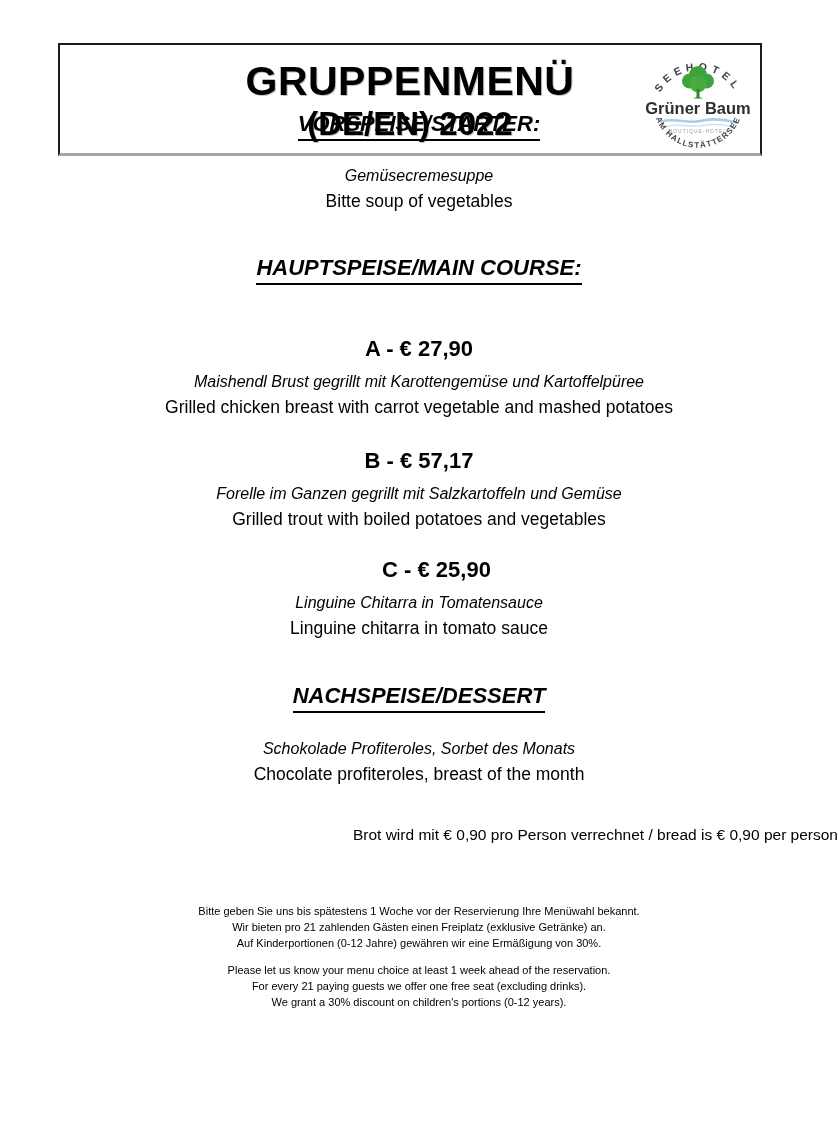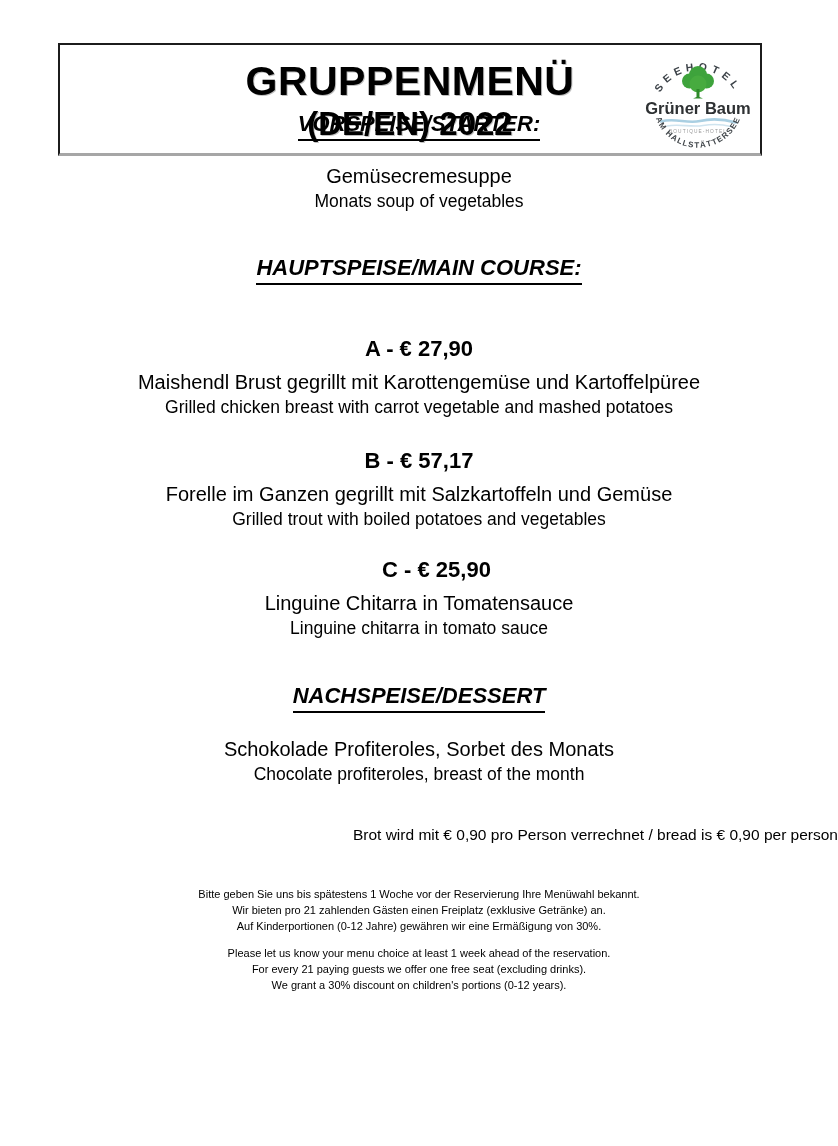--- a/index.html
+++ b/index.html
@@ -50,37 +50,37 @@
   }
   .sec-heading .u {
     display:inline-block;
     border-bottom:2.5px solid #000;
     padding-bottom:1px;
   }
   .m-starter   { margin-top:110px; }
   .m-main      { margin-top:42px; }
   .m-dessert   { margin-top:43px; }
 
-  .dish-de { font-size:20px; line-height:28px; white-space:nowrap; }
+  .dish-de { font-size:16px; line-height:28px; white-space:nowrap;font-style:italic; }
   .dish-en { font-size:17.5px; line-height:22px; white-space:nowrap; }
   .starter-de { margin-top:21px; }
   .dessert-de { margin-top:22px; }
 
   .price { font-size:22px; font-weight:bold; line-height:26px; white-space:nowrap; }
   .opt-a .price { margin-top:51px; }
   .opt-b .price { margin-top:30px; }
   .opt-c .price { margin-top:27px;padding-left:35px; }
   .opt .dish-de { margin-top:6px; }
 
   .bread-note {
     margin-top:38px;
     font-size:15.5px; line-height:23px; white-space:nowrap;text-align:right;
   }
 
-  .footer-de { margin-top:40px; }
+  .footer-de { margin-top:57px; }
   .footer-en { margin-top:11px; }
   .fine-line { font-size:11px; line-height:16px; white-space:nowrap; }
 </style>
 </head>
 <body>
 
 <div class="page">
 
   <div class="header-box">
     <div class="header-titles">
@@ -114,21 +114,21 @@
       </text>
     </svg>
   </div>
 
   <div class="content">
 
     <div class="sec-heading m-starter">
       <span class="u">VORSPEISE/STARTER:</span>
     </div>
     <div class="dish-de starter-de">Gemüsecremesuppe</div>
-    <div class="dish-en">Monats soup of vegetables</div>
+    <div class="dish-en">Bitte soup of vegetables</div>
 
     <div class="sec-heading m-main">
       <span class="u">HAUPTSPEISE/MAIN COURSE:</span>
     </div>
 
     <div class="opt opt-a">
       <div class="price">A - € 27,90</div>
       <div class="dish-de">Maishendl Brust gegrillt mit Karottengemüse und Kartoffelpüree</div>
       <div class="dish-en">Grilled chicken breast with carrot vegetable and mashed potatoes</div>
     </div>

